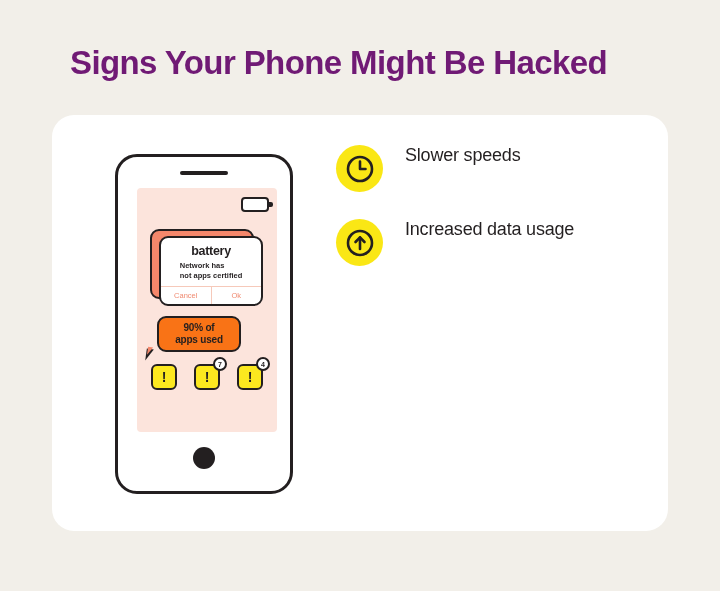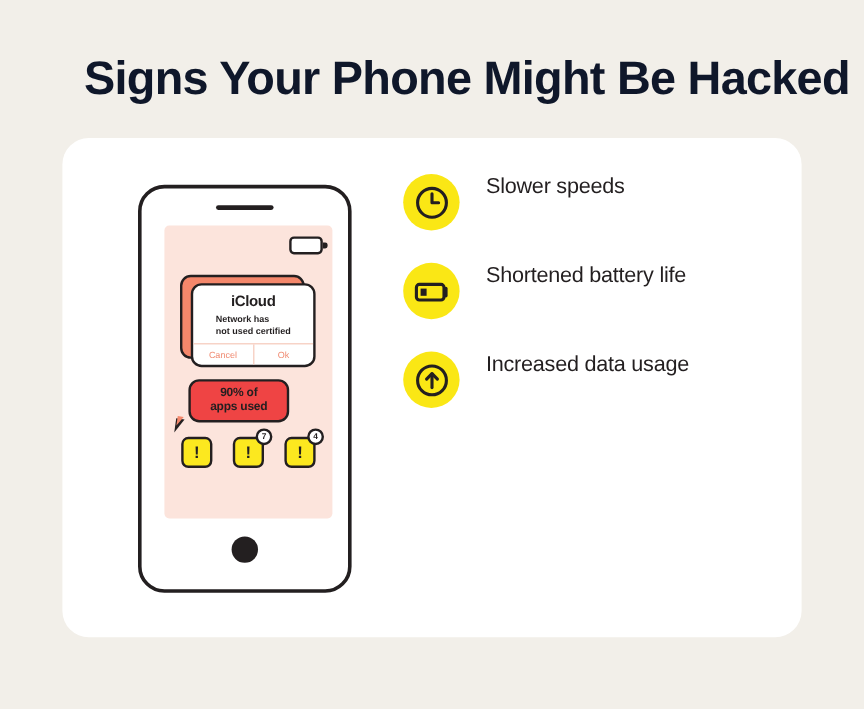--- a/index.html
+++ b/index.html
@@ -16,23 +16,23 @@
   .page {
     position: relative;
     width: 720px;
     height: 591px;
     box-sizing: border-box;
   }
   .page-title {
     position: absolute;
     left: 70px;
     top: 44px;
-    font-size: 39px;
-    font-weight: bold;
-    color: #0f172a;
+    font-size: 33px;
+    font-weight: bold;
+    color: #701a75;
     letter-spacing: -0.6px;
     white-space: nowrap;
   }
   .card {
     position: absolute;
     left: 52px;
     top: 115px;
     width: 616px;
     height: 416px;
     background: #FFFFFF;
@@ -170,21 +170,21 @@
     border-left: 1.5px solid #F6C9BA;
   }
 
   
   .bubble {
     position: absolute;
     left: 20px;
     top: 128px;
     width: 84px;
     height: 36px;
-    background: #ef4444;
+    background: #f97316;
     border: 2.5px solid #231F20;
     border-radius: 9px;
     box-sizing: border-box;
     display: flex;
     flex-direction: column;
     align-items: center;
     justify-content: center;
   }
   .bubble-line {
     font-size: 10px;
@@ -305,24 +305,24 @@
     <div class="phone">
       <div class="phone-speaker"></div>
 
       <div class="phone-screen">
 
         <div class="screen-battery"></div>
 
         <div class="dialog-back"></div>
 
         <div class="dialog">
-          <div class="dialog-title">iCloud</div>
+          <div class="dialog-title">battery</div>
           <div class="dialog-body">
             <div>Network has</div>
-            <div>not used certified</div>
+            <div>not apps certified</div>
           </div>
           <div class="dialog-actions">
             <div class="dialog-btn">Cancel</div>
             <div class="dialog-btn">Ok</div>
           </div>
         </div>
 
         <div class="bubble">
           <div class="bubble-line">90% of</div>
           <div class="bubble-line">apps used</div>
@@ -353,30 +353,20 @@
       <div class="sign-row">
         <div class="sign-badge">
           <svg class="ico" width="30" height="30" viewBox="0 0 30 30">
             <circle cx="15" cy="15" r="12" fill="none" stroke="#231F20" stroke-width="2.6"></circle>
             <path d="M15 7.5 V15 H20.5" fill="none" stroke="#231F20" stroke-width="2.6" stroke-linecap="round" stroke-linejoin="round"></path>
           </svg>
         </div>
         <div class="sign-label">Slower speeds</div>
       </div>
 
-      <div class="sign-row">
-        <div class="sign-badge">
-          <svg class="ico" width="32" height="30" viewBox="0 0 32 30">
-            <rect x="3" y="9" width="23" height="13" rx="2.5" fill="none" stroke="#231F20" stroke-width="2.6"></rect>
-            <rect x="6.5" y="12.5" width="5" height="6" fill="#231F20"></rect>
-            <path d="M27.5 12.5 v6" stroke="#231F20" stroke-width="3" stroke-linecap="round"></path>
-          </svg>
-        </div>
-        <div class="sign-label">Shortened battery life</div>
-      </div>
 
 
       <div class="sign-row">
         <div class="sign-badge">
           <svg class="ico" width="30" height="30" viewBox="0 0 30 30">
             <circle cx="15" cy="15" r="12" fill="none" stroke="#231F20" stroke-width="2.6"></circle>
             <path d="M15 21 V9.5" stroke="#231F20" stroke-width="2.6" stroke-linecap="round"></path>
             <path d="M10.5 14 L15 9.3 L19.5 14" fill="none" stroke="#231F20" stroke-width="2.6" stroke-linecap="round" stroke-linejoin="round"></path>
           </svg>
         </div>

